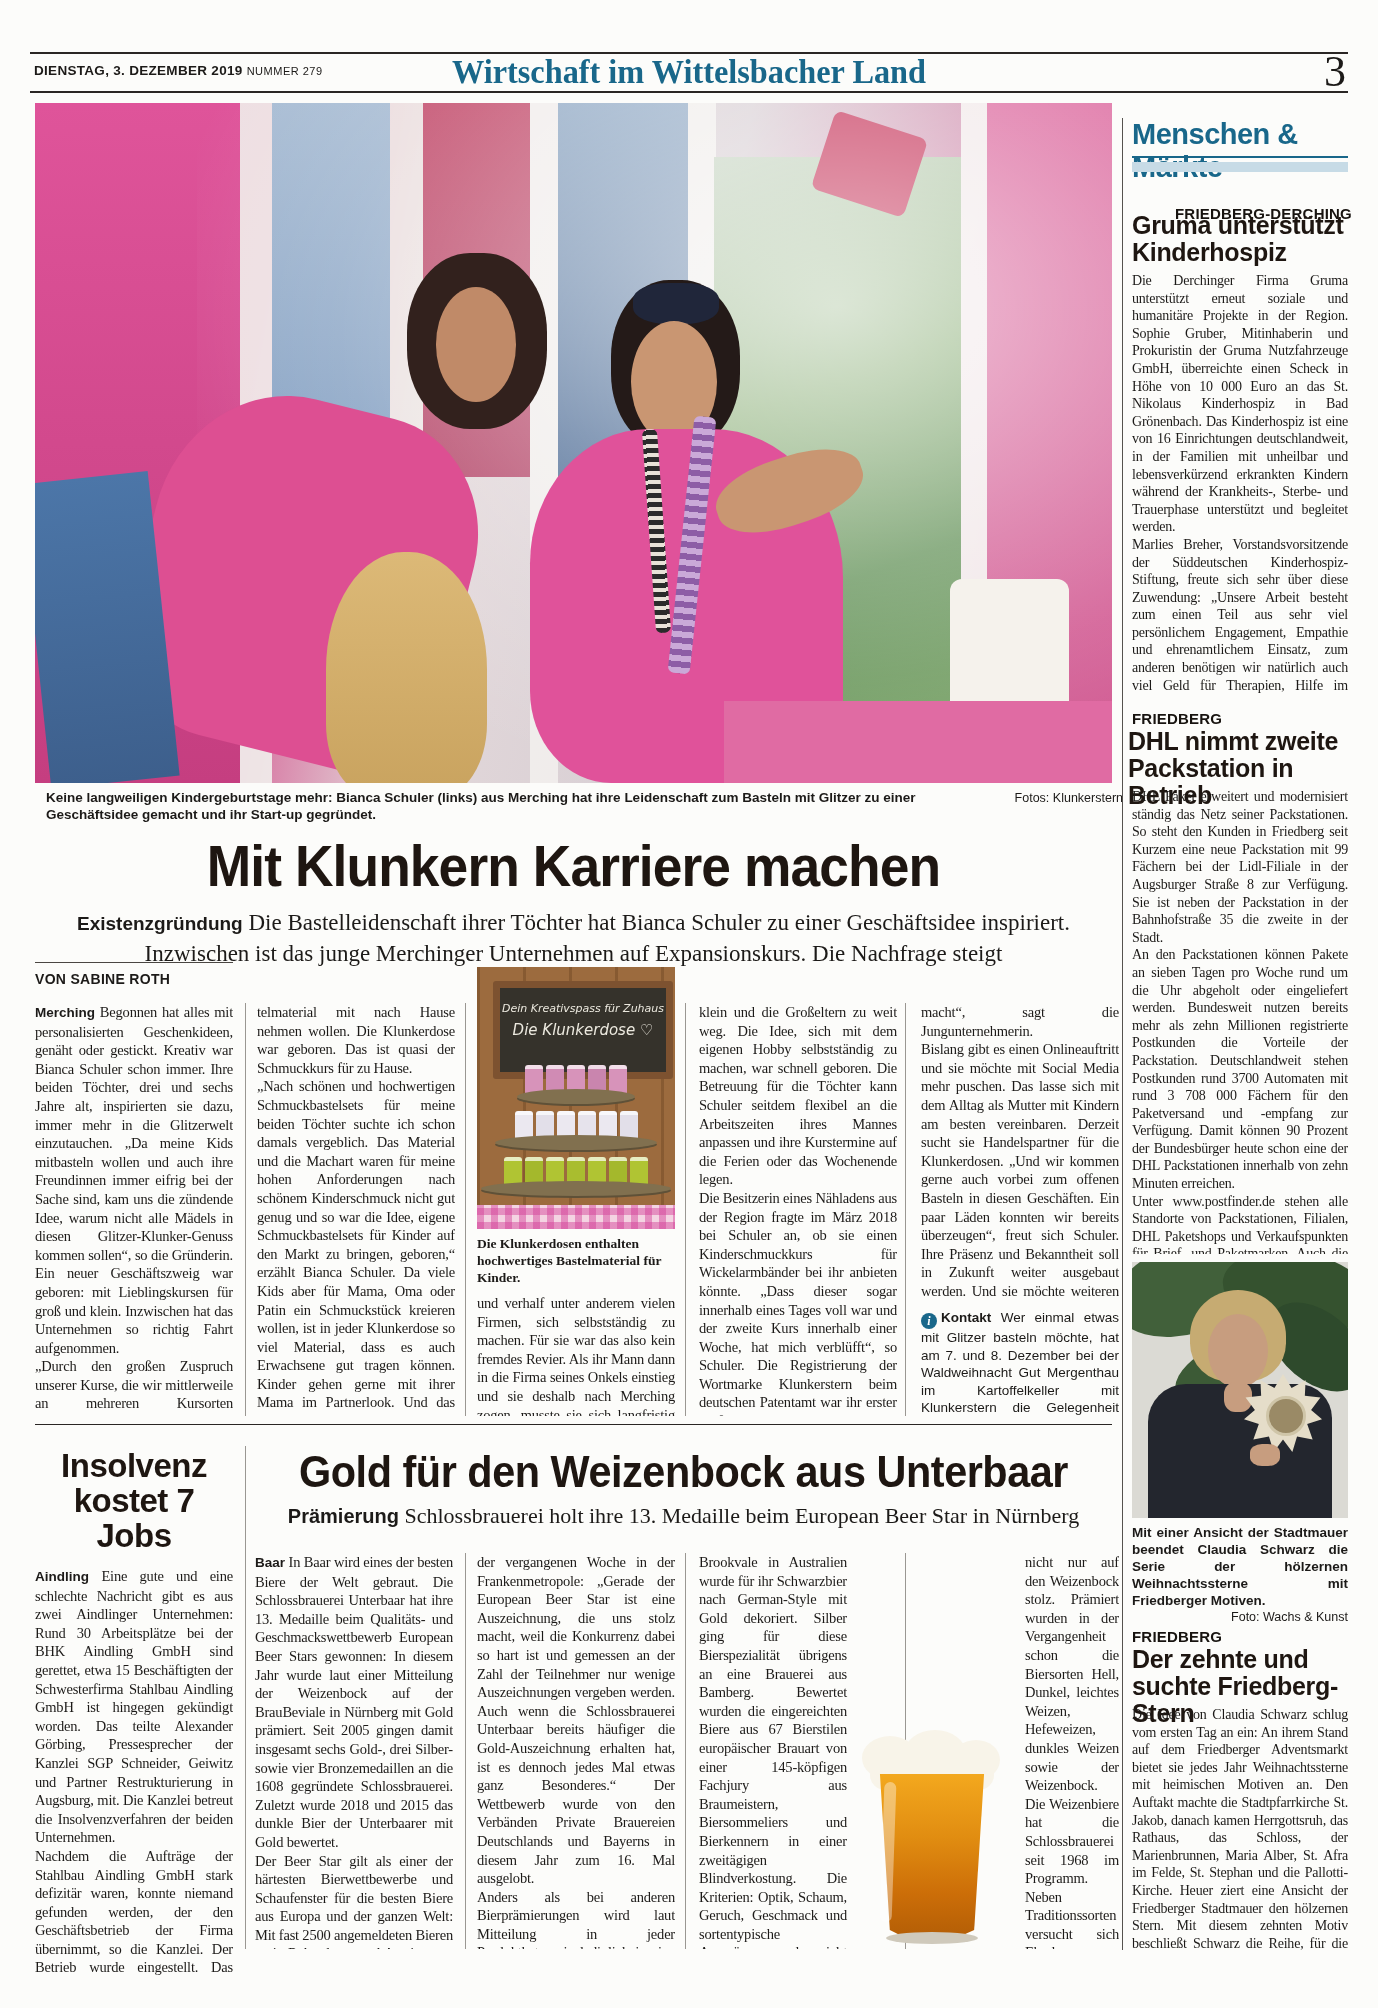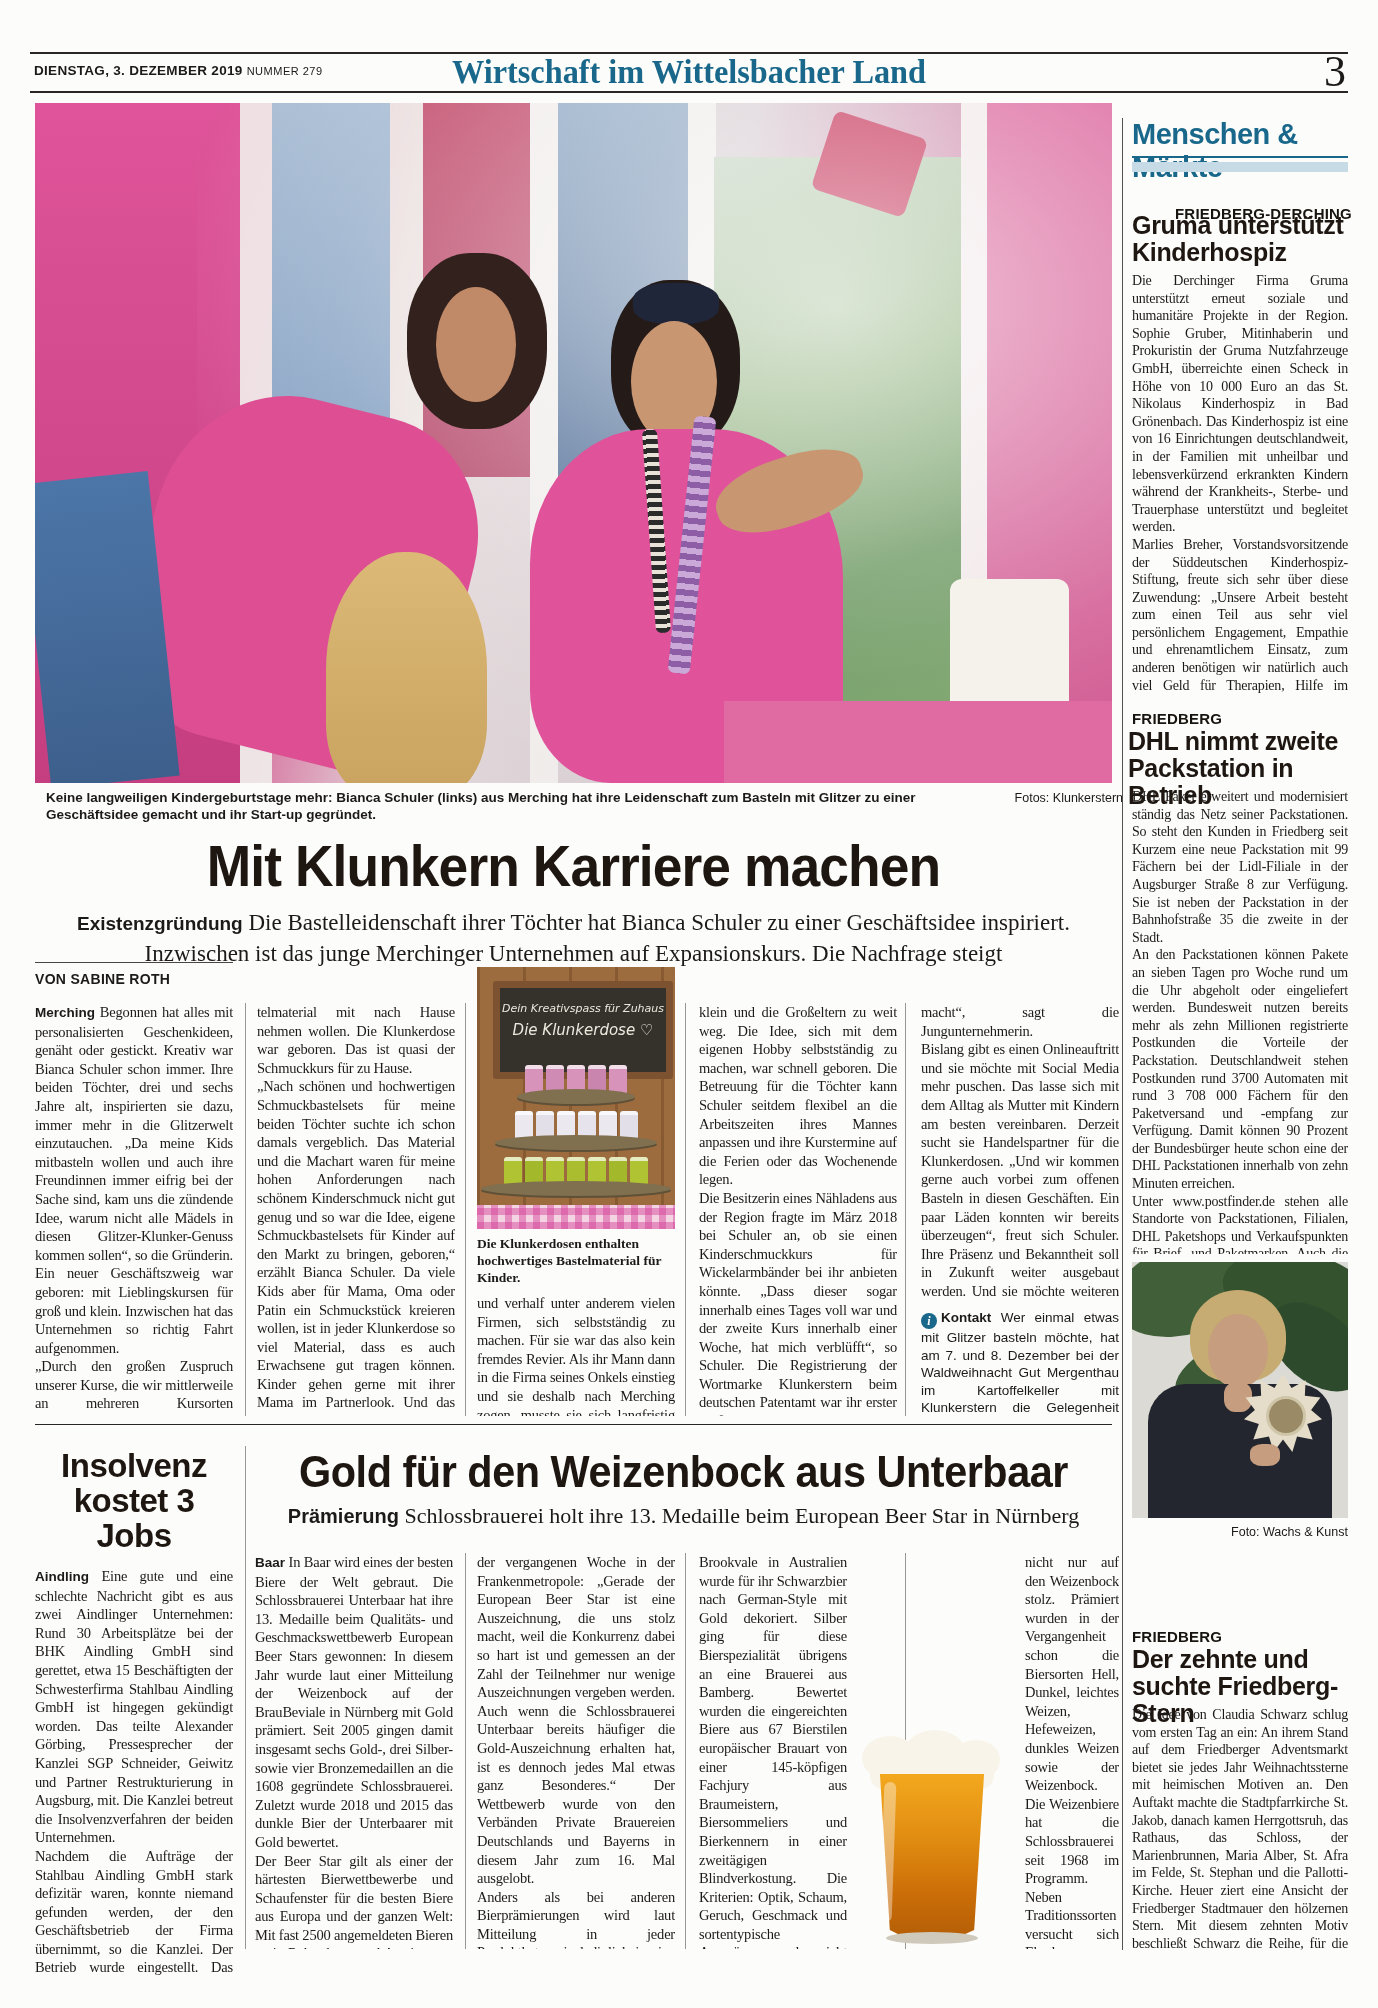--- a/index.html
+++ b/index.html
@@ -178,21 +178,21 @@
     <div class="kontakt" style="margin-top:10px;">
       <span class="icircle">i</span><span>Kontakt</span>
       <span class="kt-body">Wer einmal etwas mit Glitzer basteln möchte, hat am 7. und 8. Dezember bei der Waldweihnacht Gut Mergenthau im Kartoffelkeller mit Klunkerstern die Gelegenheit dazu.</span>
     </div>
   </div>
 
   <div class="hr" style="left:35px;top:1424px;width:1077px;height:1px;"></div>
 
   <div class="abs" style="left:35px;top:1448px;width:198px;">
     <div class="headline" style="font-size:33px;line-height:35px;text-align:center;white-space:pre-line;letter-spacing:-.5px;">Insolvenz
-kostet 3 Jobs</div>
+kostet 7 Jobs</div>
     <div class="body-text clip" style="margin-top:14px;height:408px;"><span class="lead">Aindling</span> <span>Eine gute und eine schlechte Nachricht gibt es aus zwei Aindlinger Unternehmen: Rund 30 Arbeitsplätze bei der BHK Aindling GmbH sind gerettet, etwa 15 Beschäftigten der Schwesterfirma Stahlbau Aindling GmbH ist hingegen gekündigt worden. Das teilte Alexander Görbing, Pressesprecher der Kanzlei SGP Schneider, Geiwitz und Partner Restrukturierung in Augsburg, mit. Die Kanzlei betreut die Insolvenzverfahren der beiden Unternehmen.
 Nachdem die Aufträge der Stahlbau Aindling GmbH stark defizitär waren, konnte niemand gefunden werden, der den Geschäftsbetrieb der Firma übernimmt, so die Kanzlei. Der Betrieb wurde eingestellt. Das Unternehmen BHK Aindling GmbH samt 30 Mitarbeitern und Aufträgen konnte laut dem Pressesprecher hingegen mit Wirkung zum 1. Oktober im Ganzen auf die BHK Services GmbH übertragen werden. (FA)</span></div>
   </div>
 
   <div class="abs headline cond" style="left:255px;top:1446px;width:857px;text-align:center;font-size:45px;letter-spacing:-.5px;white-space:nowrap;">Gold für den Weizenbock aus Unterbaar</div>
   <div class="abs" style="left:255px;top:1503px;width:857px;text-align:center;font-size:22px;">
     <span class="sans" style="font-weight:bold;font-size:20px;">Prämierung</span>
     <span>Schlossbrauerei holt ihre 13. Medaille beim European Beer Star in Nürnberg</span>
   </div>
 
@@ -243,20 +243,21 @@
     <div class="mp" style="left:40px;top:90px;width:80px;height:50px;background:#3c5a36;border-radius:50%;transform:rotate(-30deg);"></div>
     <div class="mp" style="left:58px;top:28px;width:96px;height:92px;background:#c6ab72;border-radius:50% 50% 42% 42%;"></div>
     <div class="mp" style="left:76px;top:52px;width:60px;height:74px;background:#c79d7f;border-radius:50%;"></div>
     <div class="mp" style="left:16px;top:122px;width:184px;height:134px;background:#23262e;border-radius:38px 34px 0 0;"></div>
     <div class="mp" style="left:92px;top:120px;width:28px;height:30px;background:#c79d7f;border-radius:40%;"></div>
     <div class="mp" style="left:112px;top:112px;width:78px;height:78px;background:#e5ddc9;clip-path:polygon(50% 0,61% 18%,79% 8%,78% 28%,98% 30%,86% 46%,100% 58%,81% 64%,88% 84%,68% 80%,62% 100%,50% 84%,38% 100%,32% 80%,12% 84%,19% 64%,0 58%,14% 46%,2% 30%,22% 28%,21% 8%,39% 18%);"></div>
     <div class="mp" style="left:134px;top:134px;width:34px;height:34px;background:#9a8a66;border-radius:50%;border:3px solid #cfc5a8;"></div>
     <div class="mp" style="left:118px;top:182px;width:30px;height:22px;background:#c79d7f;border-radius:40%;"></div>
   </div>
   <div class="abs caption" style="left:1132px;top:1524px;width:216px;text-align:justify;">
+    <span>Mit einer Ansicht der Stadtmauer beendet Claudia Schwarz die Serie der hölzernen Weihnachtssterne mit Friedberger Motiven.</span>
     <span class="credit" style="float:right;">Foto: Wachs &amp; Kunst</span>
   </div>
 
   <div class="abs kicker" style="left:1132px;top:1628px;">FRIEDBERG</div>
   <div class="abs headline" style="left:1132px;top:1646px;width:216px;font-size:25px;line-height:27px;letter-spacing:-.3px;">Der zehnte und suchte Friedberg-Stern</div>
   <div class="abs sb-body clip" style="left:1132px;top:1706px;width:216px;height:244px;">Die Idee von Claudia Schwarz schlug vom ersten Tag an ein: An ihrem Stand auf dem Friedberger Adventsmarkt bietet sie jedes Jahr Weihnachtssterne mit heimischen Motiven an. Den Auftakt machte die Stadtpfarrkirche St. Jakob, danach kamen Herrgottsruh, das Rathaus, das Schloss, der Marienbrunnen, Maria Alber, St. Afra im Felde, St. Stephan und die Pallotti-Kirche. Heuer ziert eine Ansicht der Friedberger Stadtmauer den hölzernen Stern. Mit diesem zehnten Motiv beschließt Schwarz die Reihe, für die sie wegen der großen Nachfrage sogar nachordern musste. (gth)</div>
 
 </div>
 
 </body></html>

